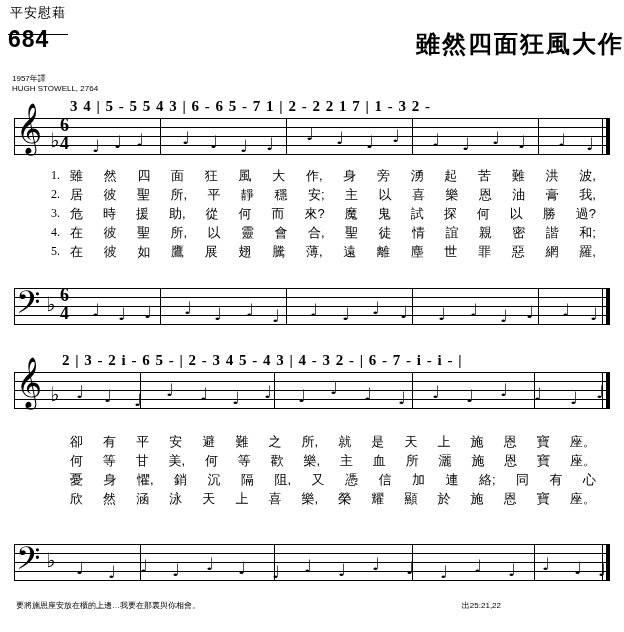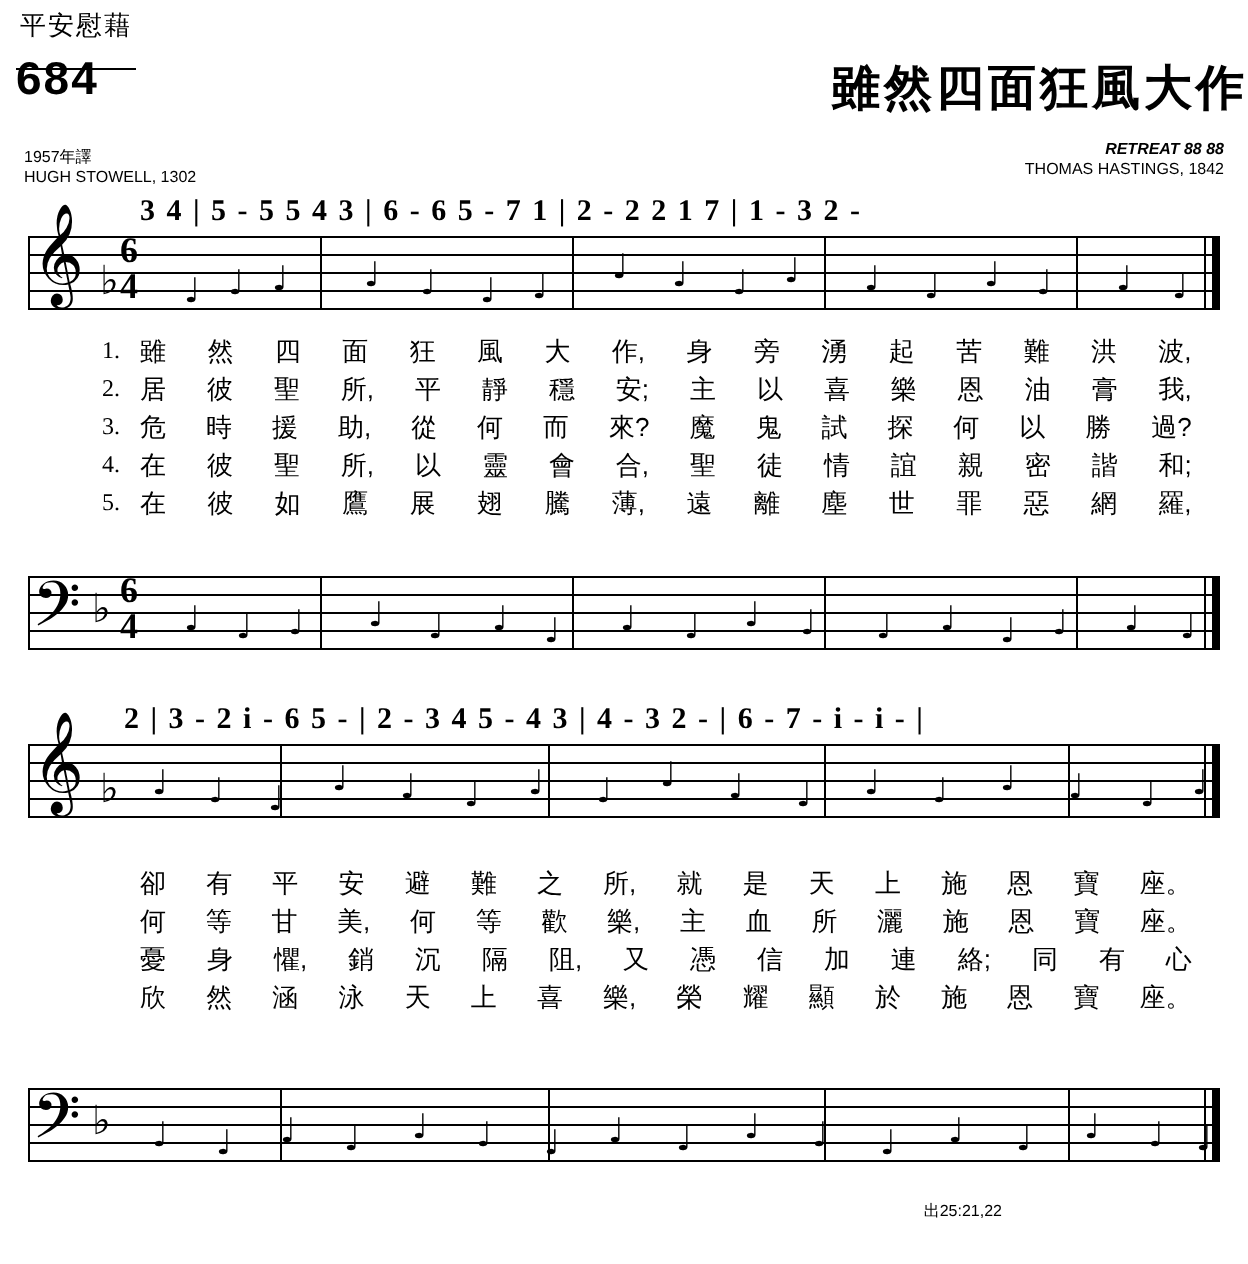--- a/index.html
+++ b/index.html
@@ -132,25 +132,21 @@
 <body>
 
 <div class="page">
 
   <div class="category">平安慰藉</div>
   <div class="hymn-number">684</div>
   <div class="title-cn">雖然四面狂風大作</div>
 
   <div class="credit left">
     <div>1957年譯</div>
-    <div>HUGH STOWELL, 1302</div>
-  </div>
-  <div class="credit right">
-    <div class="bold">RETREAT 88 88</div>
-    <div>THOMAS HASTINGS, 1842</div>
+    <div>HUGH STOWELL, 2764</div>
   </div>
 
   <div class="numrow" style="top:98px;left:70px;letter-spacing:1px;">3 4 | 5 - 5 5 4 3 | 6 - 6 5 - 7 1 | 2 - 2 2 1 7 | 1 - 3 2 -</div>
 
   <div class="system" style="top:112px;">
     <div class="staff">
       <div class="line"></div>
         <div class="line"></div>
         <div class="line"></div>
         <div class="line"></div>
@@ -507,15 +503,16 @@
       <div class="note" style="left:392px;top:22px;">♩</div>
       <div class="note" style="left:426px;top:26px;">♩</div>
       <div class="note" style="left:460px;top:20px;">♩</div>
       <div class="note" style="left:494px;top:24px;">♩</div>
       <div class="note" style="left:528px;top:18px;">♩</div>
       <div class="note" style="left:560px;top:22px;">♩</div>
       <div class="note" style="left:584px;top:24px;">♩</div>
     </div>
   </div>
 
+  <div class="footnote">要將施恩座安放在櫃的上邊…我要在那裏與你相會。</div>
   <div class="footref">出25:21,22</div>
 
 </div>
 
 </body></html>

